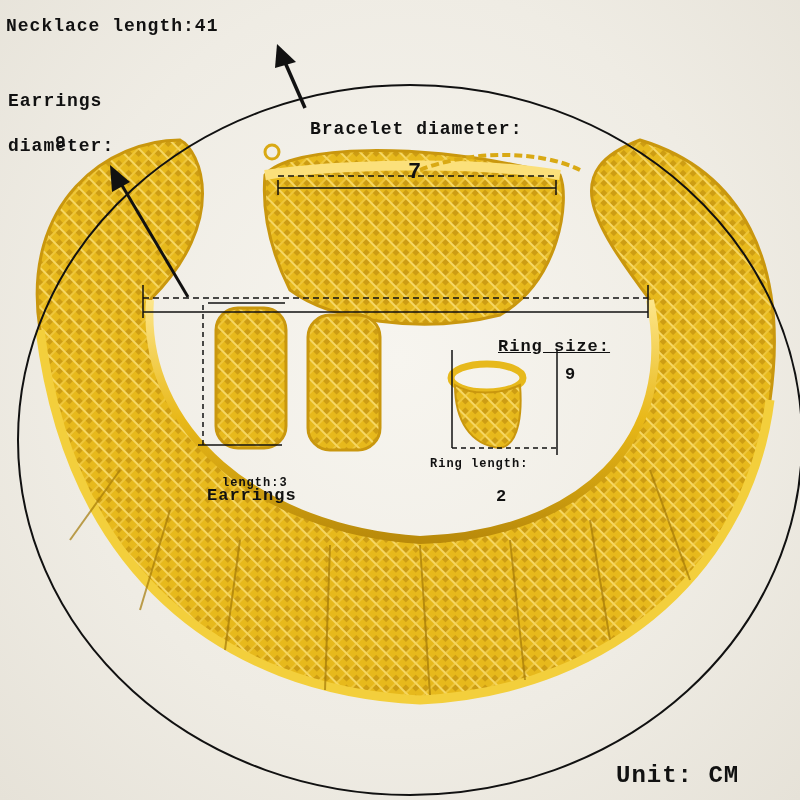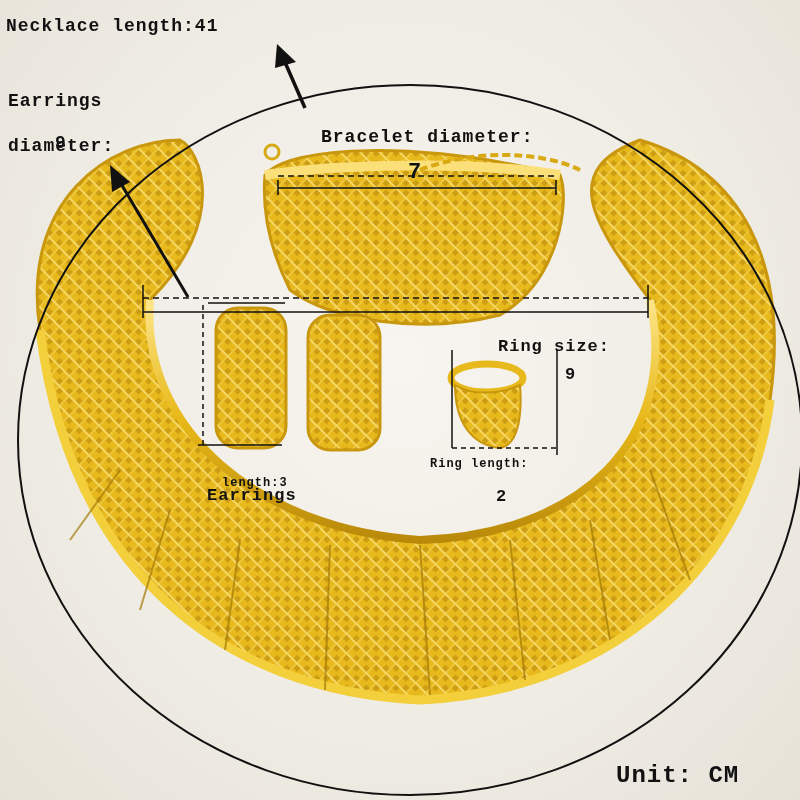--- a/index.html
+++ b/index.html
@@ -91,21 +91,21 @@
     <polygon points="277,44 296,62 275,68" fill="#111"></polygon>
     <line x1="188" y1="297" x2="120" y2="182" stroke="#111" stroke-width="3"></line>
     <polygon points="110,165 130,182 112,192" fill="#111"></polygon>
   </g>
 </svg>
 
 <div class="label" style="left:6px; top:17px;text-align:center;">Necklace length:41</div>
 <div class="label" style="left:8px; top:92px;">Earrings</div>
 <div class="label" style="left:8px; top:127px;margin-top:10px;">diameter:</div>
 <div class="label" style="left:55px; top:135px; top:134px; margin-top:0;">9</div>
-<div class="label" style="left:310px; top:128px;margin-left:11px;">Bracelet diameter:</div>
+<div class="label" style="left:310px; top:120px;">Bracelet diameter:</div>
 <div class="label" style="left:408px; top:162px; font-size:22px;">7</div>
 <div class="label" style="left:207px; top:447px; font-size:17px;margin-top:40px;">Earrings</div>
 <div class="label" style="left:222px; top:477px; font-size:12px;">length:3</div>
-<div class="label" style="left:498px; top:338px; font-size:17px;">Ring size:</div>
+<div class="label" style="left:498px; top:338px; font-size:17px;text-decoration:underline;">Ring size:</div>
 <div class="label" style="left:565px; top:366px; font-size:17px;">9</div>
 <div class="label" style="left:430px; top:458px; font-size:12px;">Ring length:</div>
 <div class="label" style="left:496px; top:488px; font-size:17px;">2</div>
 <div class="label" style="left:616px; top:764px; font-size:24px;">Unit: CM</div>
 
 </body></html>

